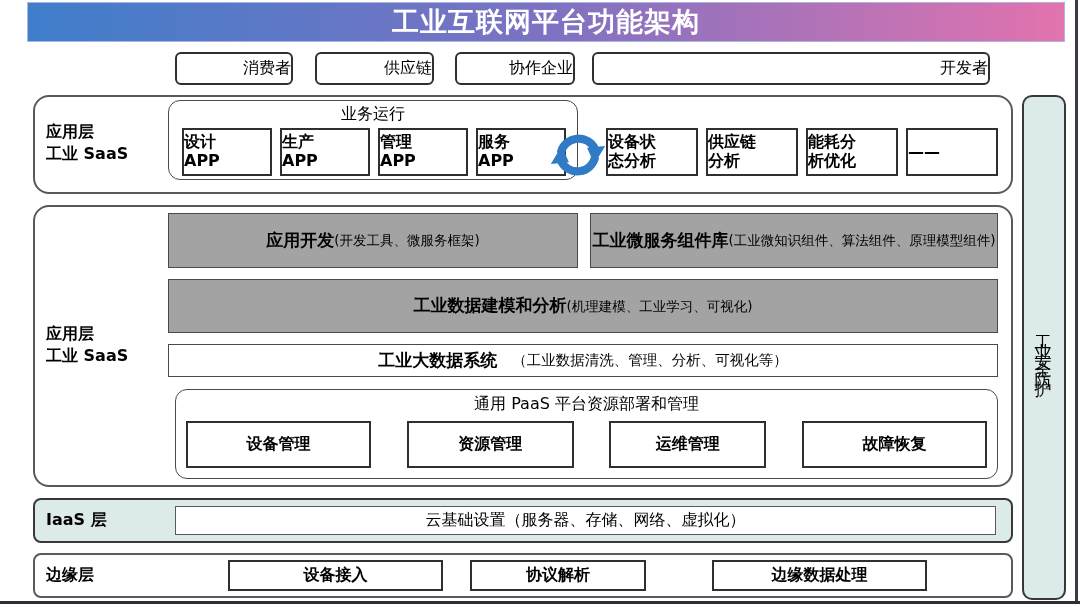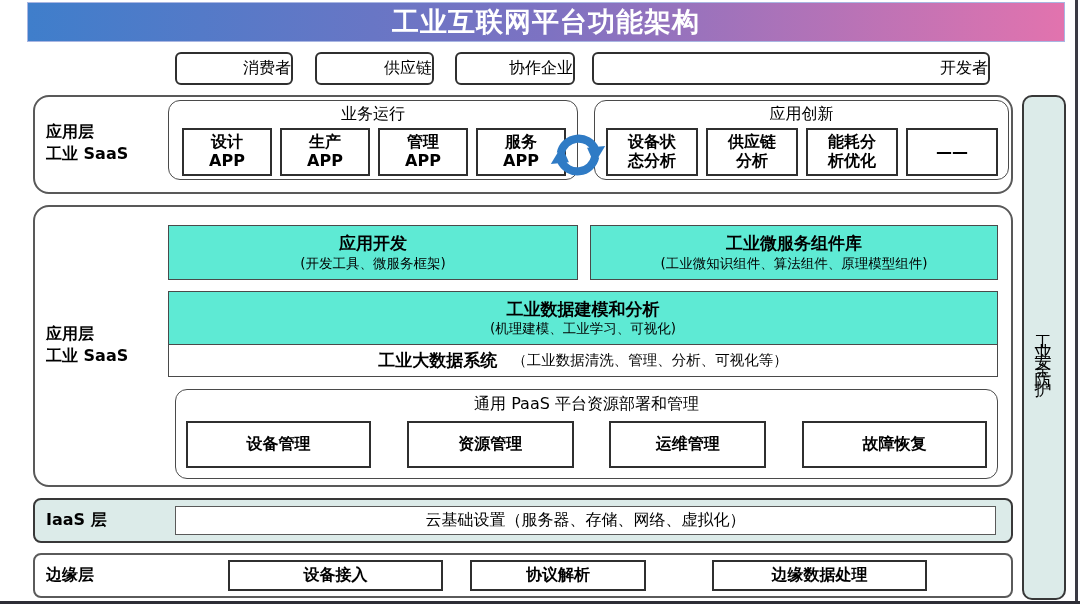--- a/index.html
+++ b/index.html
@@ -30,26 +30,26 @@
 
   .subbox { position:absolute; top:100px; height:80px; border:1.5px solid #4a4a4a; border-radius:12px; background:#fff; }
   .biz { left:168px; width:410px; }
   .innov { left:594px; width:415px; }
   .subbox-title { text-align:center; font-size:16px; margin-top:3px; }
 
   .item-row { position:absolute; display:flex; gap:8px; }
   .biz-row { left:182px; top:128px; width:384px; }
   .innov-row { left:606px; top:128px; width:392px; }
   .cell { flex:1; height:48px; border:2px solid #2f2f2f; background:#fff; display:flex; flex-direction:column;
-    align-items:center; justify-content:center; font-size:16px; font-weight:bold; line-height:1.18; text-align:center; }
+    align-items:flex-start; justify-content:center; font-size:16px; font-weight:bold; line-height:1.18; text-align:center; }
 
   .sync { position:absolute; left:549px; top:126px; width:58px; height:58px; z-index:3; }
 
-  .prow { position:absolute; border:1.5px solid #4a4a4a; background:#5eead4; display:flex; flex-direction:column;
-    align-items:center; justify-content:center; text-align:center;margin-top:12px; }
+  .prow { position:absolute; border:1.5px solid #4a4a4a; background:#a3a3a3; display:flex; flex-direction:row;
+    align-items:center; justify-content:center; text-align:center; }
   .row1a { left:168px; top:213px; width:410px; height:55px; }
   .row1b { left:590px; top:213px; width:408px; height:55px; }
   .row2  { left:168px; top:279px; width:830px; height:54px; }
   .prow .t { font-size:17px; font-weight:bold; line-height:1.25; }
   .prow .s { font-size:13.5px; line-height:1.25; }
   .row3 { left:168px; top:344px; width:830px; height:33px; position:absolute; border:1.5px solid #4a4a4a;
     background:#fff; display:flex; align-items:center; justify-content:center; gap:15px; }
   .row3 .t { font-size:17px; font-weight:bold; }
   .row3 .s { font-size:14.5px; }
 
@@ -131,23 +131,20 @@
     </div>
   </div>
 
   <svg class="sync" viewBox="0 0 64 64" aria-hidden="true">
     <path d="M13 30 A 20 20 0 0 1 51 26" stroke="#2f7bc5" stroke-width="9" fill="none"></path>
     <polygon points="42,24 62,22 50,42" fill="#2f7bc5"></polygon>
     <path d="M51 34 A 20 20 0 0 1 13 38" stroke="#2f7bc5" stroke-width="9" fill="none"></path>
     <polygon points="22,40 2,42 14,22" fill="#2f7bc5"></polygon>
   </svg>
 
-  <div class="subbox innov">
-    <div class="subbox-title">应用创新</div>
-  </div>
   <div class="item-row innov-row">
     <div class="cell">
       <span>设备状</span>
       <span>态分析</span>
     </div>
     <div class="cell">
       <span>供应链</span>
       <span>分析</span>
     </div>
     <div class="cell">

